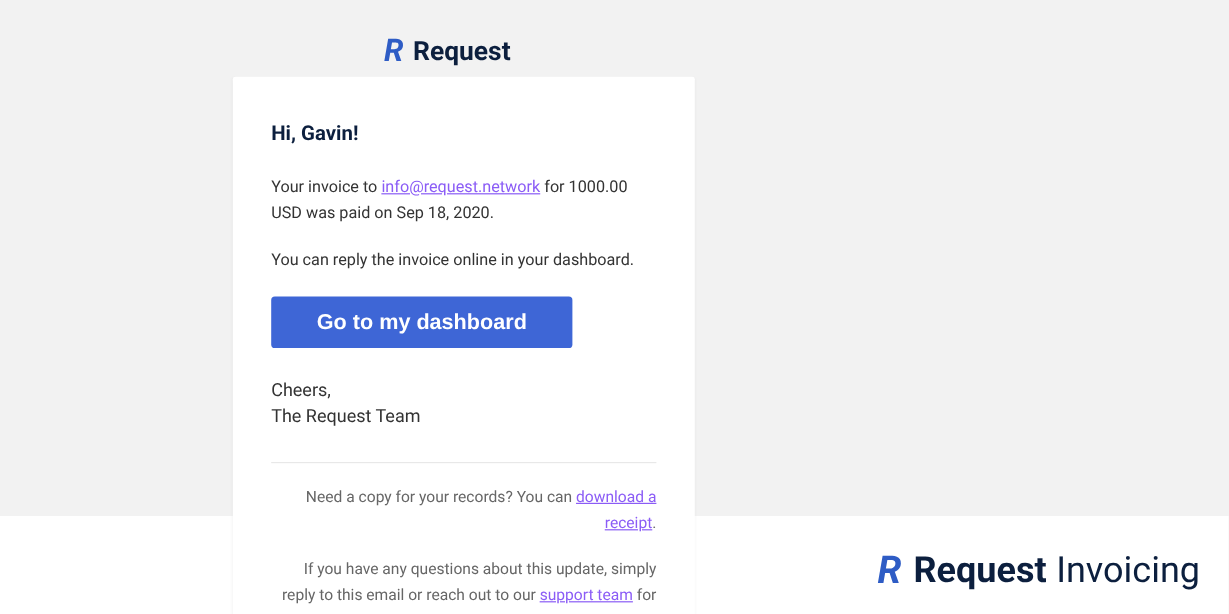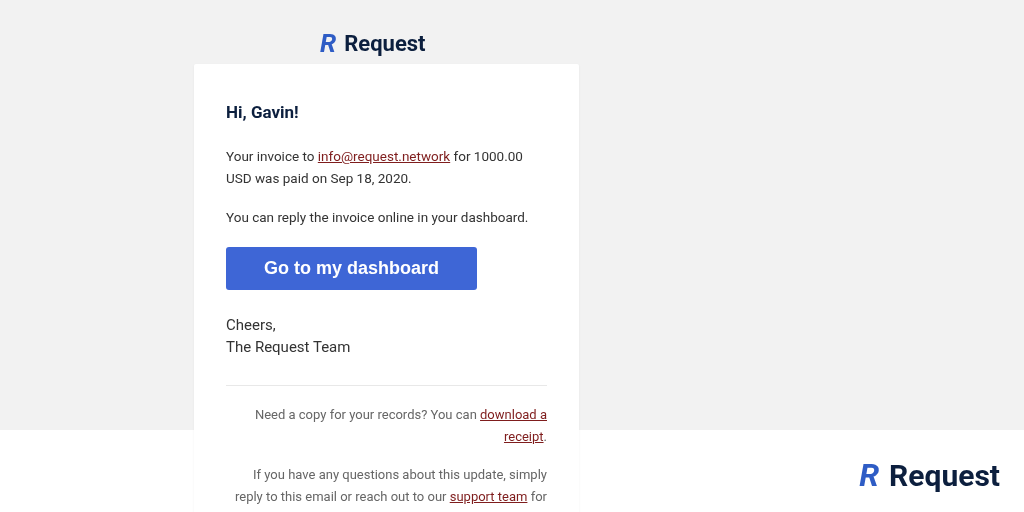--- a/index.html
+++ b/index.html
@@ -51,21 +51,21 @@
       margin-bottom: 24px;
     }
     .body-text {
       font-size: 13.5px;
       color: #333;
       line-height: 1.6;
       margin-bottom: 18px;
     }
     .body-text a,
     .footer-text a {
-      color: #7f1d1d;
+      color: #8b5cf6;
     }
     .cta-button {
       display: inline-block;
       background: #3e66d6;
       color: #fff;
       font-size: 18px;
       font-weight: 600;
       padding: 11px 38px;
       border-radius: 3px;
       border: none;
@@ -157,13 +157,14 @@
   </div>
 
   <div class="footer-text">
     <span>If you have any questions about this update, simply reply to this email or reach out to our </span><a href="#">support team</a><span> for help.</span>
   </div>
 </div>
 
 <div class="watermark">
   <span class="mark">R</span>
   <span class="req">Request</span>
+  <span class="inv">Invoicing</span>
 </div>
 
 </body></html>

